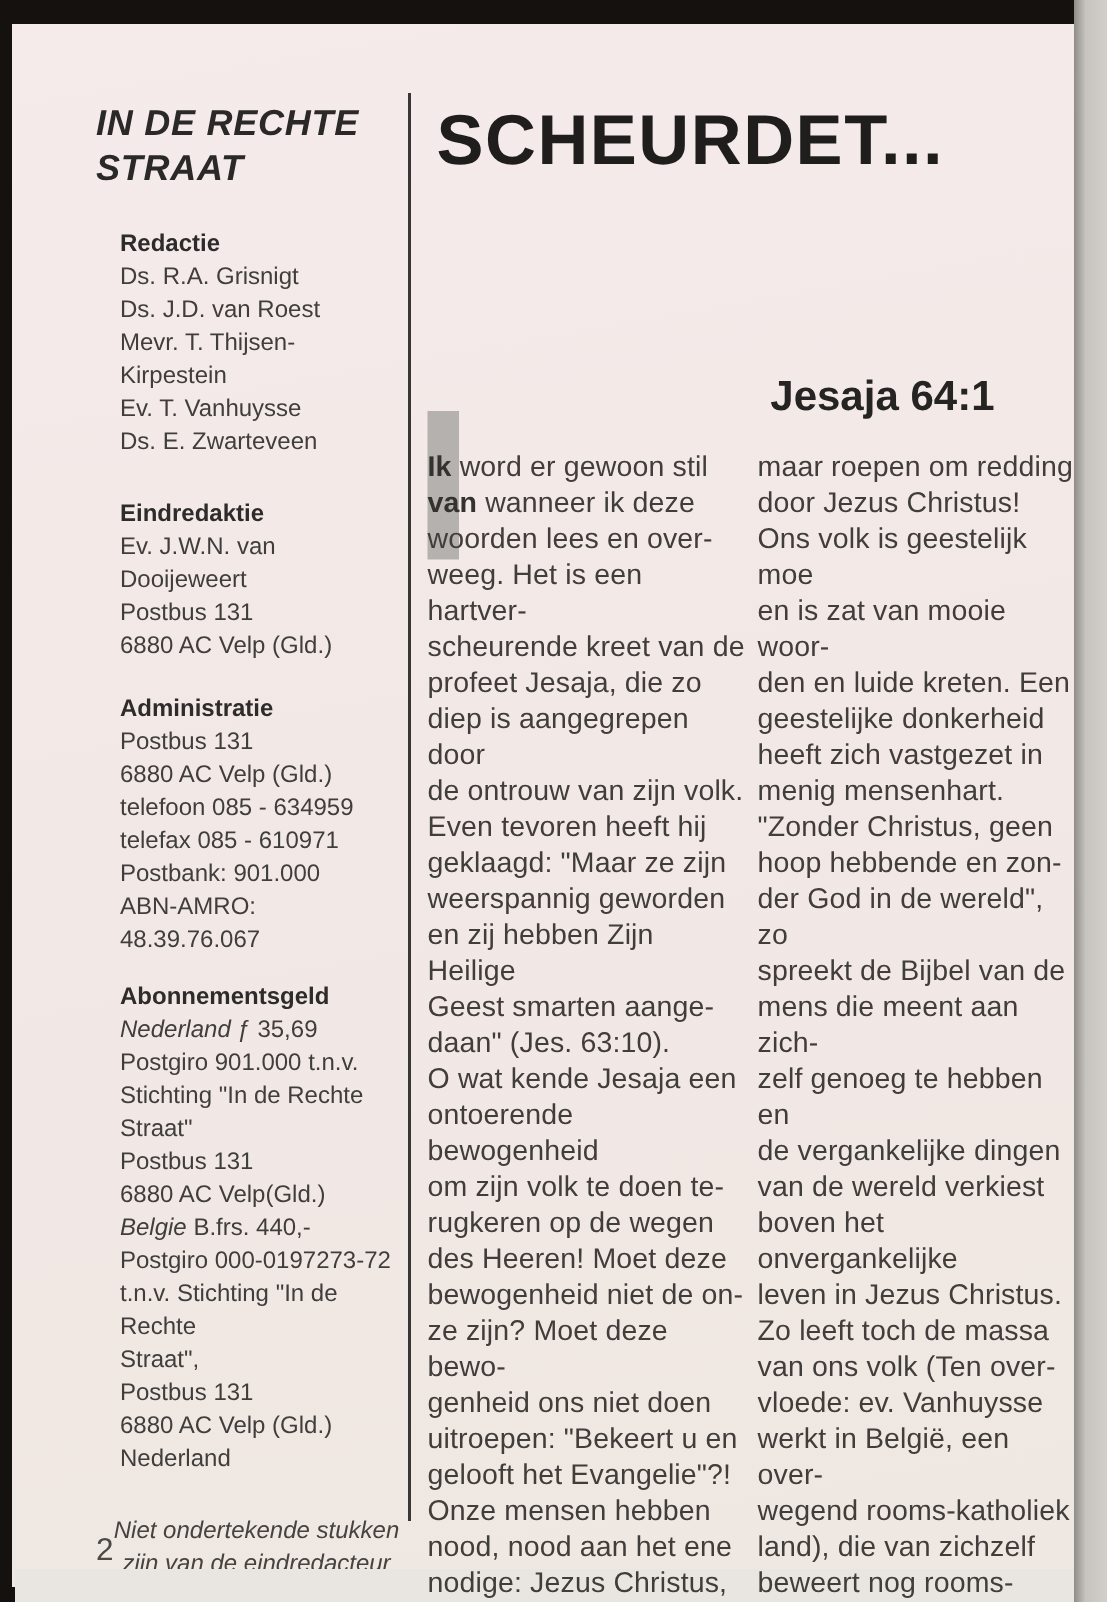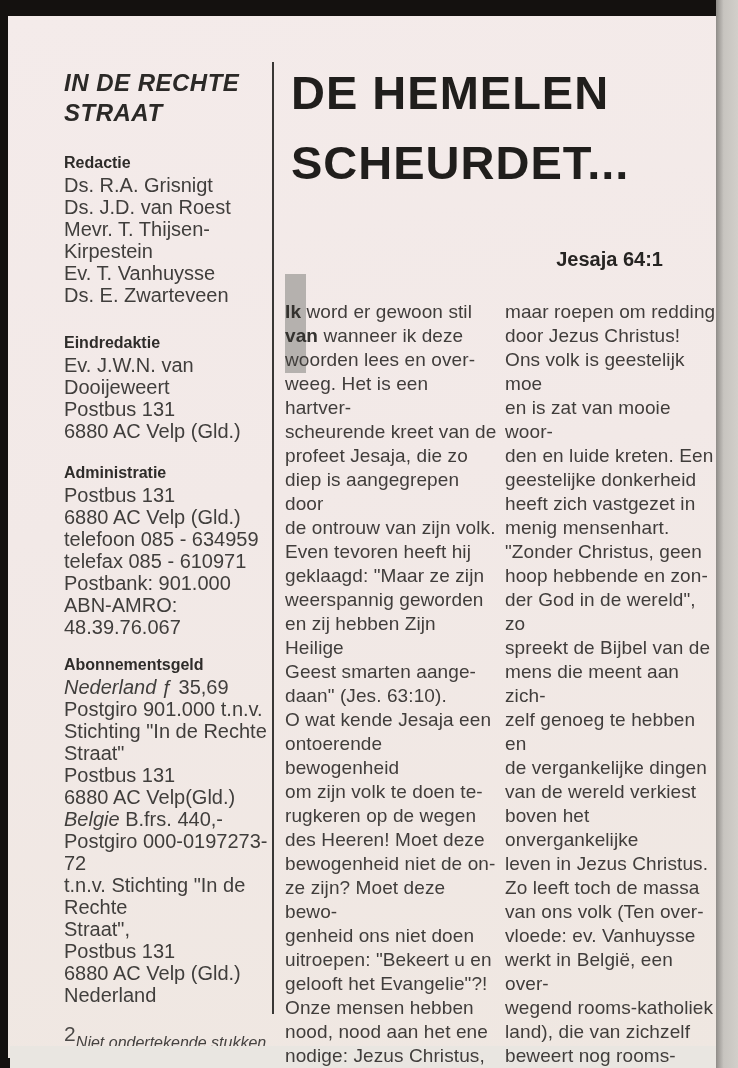--- a/index.html
+++ b/index.html
@@ -27,42 +27,42 @@
   .edge-bottom{
     position:absolute;left:10px;top:1046px;width:706px;height:22px;
     background:#e9e6e1;
   }
   
   .sidebar{position:absolute;left:56px;top:52px;width:214px;color:#3a3836;}
   .mast-title{
     margin:0 0 24px 0;font-size:24px;line-height:30px;font-weight:bold;font-style:italic;
     color:#2b2927;white-space:pre-line;letter-spacing:0.5px;
   }
-  .sec{margin:0;}
+  .sec{margin:16px;}
   .sec h2{margin:0;font-size:16px;line-height:22px;font-weight:bold;color:#2e2c2a;}
-  .lines{font-size:20px;line-height:22px;white-space:pre-line;color:#403e3c;}
+  .lines{font-size:16px;line-height:22px;white-space:pre-line;color:#403e3c;}
   .m-redactie{margin-bottom:26px;}
   .m-eindredaktie{margin-bottom:20px;}
   .m-administratie{margin-bottom:16px;}
   .m-abonnement{margin-bottom:26px;}
   .it{font-style:italic;}
   .disclaimer{margin:0;font-size:16px;line-height:22px;white-space:pre-line;color:#454341;text-align:center;}
   .page-number{position:absolute;left:56px;top:1006px;font-size:21px;color:#4b4947;}
   
   .divider{position:absolute;left:264px;top:46px;width:2px;height:952px;background:#393735;}
   
   .headline{
     position:absolute;left:283px;top:42px;margin:0;width:430px;
     font-size:47px;line-height:70px;font-weight:bold;color:#201e1c;letter-spacing:1px;
   }
   .hl-line{display:block;white-space:nowrap;}
   .initial{font-style:italic;font-size:60px;letter-spacing:0;}
   .verse{
     position:absolute;left:283px;top:232px;width:372px;
-    text-align:right;font-size:20px;font-weight:bold;color:#262422;
+    text-align:right;font-size:28px;font-weight:bold;color:#262422;
   }
   .cols{position:absolute;left:277px;top:284px;display:flex;gap:8px;}
   .col{
     font-size:19px;line-height:24px;color:#403d3b;
     white-space:pre-line;letter-spacing:0.1px;position:relative;z-index:1;
   }
   .col1{width:212px;}
   .col2{width:211px;}
   .col b{font-weight:bold;color:#34322f;}
   .marker{
@@ -124,21 +124,20 @@
     </section>
 
     <p class="disclaimer it">Niet ondertekende stukken
 zijn van de eindredacteur</p>
   </aside>
 
   <div class="divider"></div>
 
   <main>
     <h1 class="headline">
-        <span class="hl-line">DE HEMELEN</span>
         <span class="hl-line">SCHEURDET...</span>
       </h1>
 
     <div class="verse">Jesaja 64:1</div>
 
     <div class="cols">
       <div class="col col1"><span class="marker"></span><b>Ik</b><span> word er gewoon stil
 </span><b>van</b><span> wanneer ik deze
 </span><span>woorden lees en over-
 weeg. Het is een hartver-

